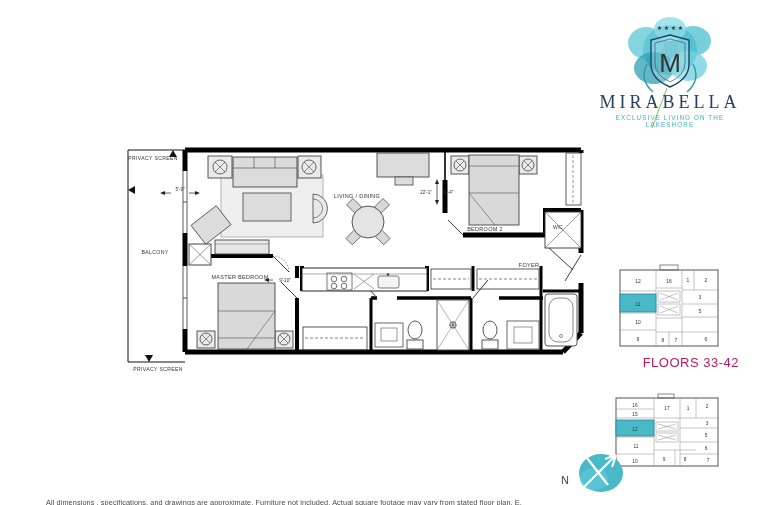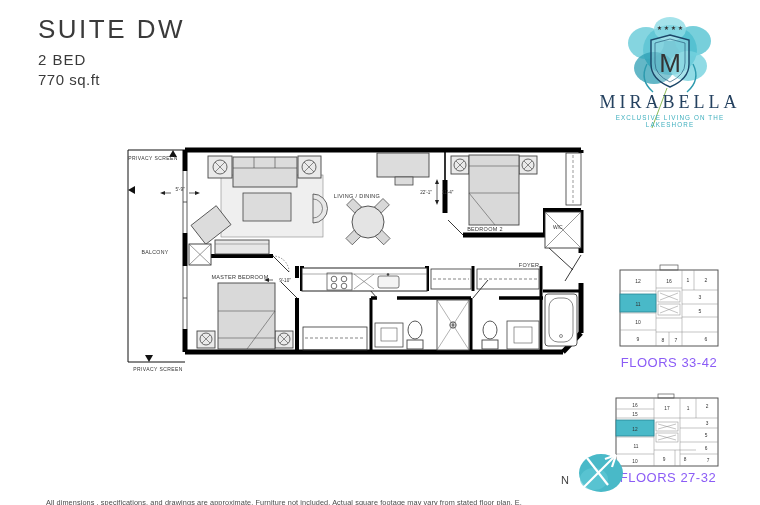--- a/index.html
+++ b/index.html
@@ -10,38 +10,33 @@
   .suite{font-size:26px;letter-spacing:2.5px;color:#3a3a3a;font-weight:500;}
   .sub{font-size:15px;letter-spacing:1px;color:#3a3a3a;margin-top:6px;}
   .sub2{font-size:15px;letter-spacing:.5px;color:#3a3a3a;margin-top:3px;}
   
   .logo{position:absolute;left:595px;top:6px;width:150px;height:124px;}
   .brand{position:absolute;left:0;top:86px;width:150px;text-align:center;
          font-family:"Liberation Serif",serif;font-size:18px;letter-spacing:4px;color:#24415f;}
   .tagline{position:absolute;left:0;top:108px;width:150px;text-align:center;
            font-size:6.3px;letter-spacing:1.1px;color:#3fafbe;}
   
-  .caption{position:absolute;width:140px;text-align:center;font-size:13px;
-           letter-spacing:.5px;color:#8b5cf6;}
+  .caption{position:absolute;width:140px;text-align:right;font-size:13px;
+           letter-spacing:.5px;color:#be185d;}
   
   .disclaimer{position:absolute;left:46px;top:466px;width:480px;font-size:7.3px;color:#4a4a4a;letter-spacing:.1px;margin-top:32px;}
   
   .north{position:absolute;left:561px;top:474px;font-size:11px;color:#444;}
   svg text{font-family:"Liberation Sans",sans-serif;fill:#333;}
 </style>
 </head>
 <body>
 
 <div class="page">
 
-  <div class="titleblock">
-    <div class="suite">SUITE DW</div>
-    <div class="sub">2 BED</div>
-    <div class="sub2">770 sq.ft</div>
-  </div>
 
   <div class="logo">
     <svg width="150" height="124" viewBox="0 0 150 124">
       <ellipse cx="75" cy="44" rx="27" ry="25" fill="#41b3c6" opacity="0.9"></ellipse>
       <ellipse cx="51" cy="37" rx="18" ry="16" fill="#66cbd8" opacity="0.8"></ellipse>
       <ellipse cx="98" cy="35" rx="18" ry="15" fill="#55c3d2" opacity="0.8"></ellipse>
       <ellipse cx="59" cy="62" rx="20" ry="16" fill="#2f9fb4" opacity="0.75"></ellipse>
       <ellipse cx="93" cy="60" rx="19" ry="15" fill="#74d2de" opacity="0.8"></ellipse>
       <ellipse cx="75" cy="23" rx="16" ry="12" fill="#8fdce6" opacity="0.8"></ellipse>
       <text x="75" y="24" text-anchor="middle" font-size="6" fill="#1d3f63">★ ★ ★ ★</text>
@@ -306,21 +301,20 @@
       <text x="23" y="39" fill="#134c55">12</text>
       <text x="24" y="56">11</text>
       <text x="94" y="45">5</text>
       <text x="94" y="58">6</text>
       <text x="23" y="71">10</text>
       <text x="52" y="69">9</text>
       <text x="73" y="69">8</text>
       <text x="96" y="70">7</text>
     </g>
   </svg>
-  <div class="caption" style="left:598px;top:470px;">FLOORS 27-32</div>
 
   <svg style="position:absolute;left:563px;top:446px;" width="72" height="56" viewBox="0 0 72 56">
     <ellipse cx="38" cy="27" rx="22" ry="19" fill="#49b9c8"></ellipse>
     <ellipse cx="31" cy="33" rx="14" ry="11" fill="#5fc8d4" opacity="0.7"></ellipse>
     <g stroke="#ffffff" stroke-width="2.2" fill="none">
       <path d="M19,43 L53,9"></path>
       <path d="M53,9 L42,13"></path>
       <path d="M53,9 L49,21"></path>
       <path d="M24,12 L45,39"></path>
     </g>

